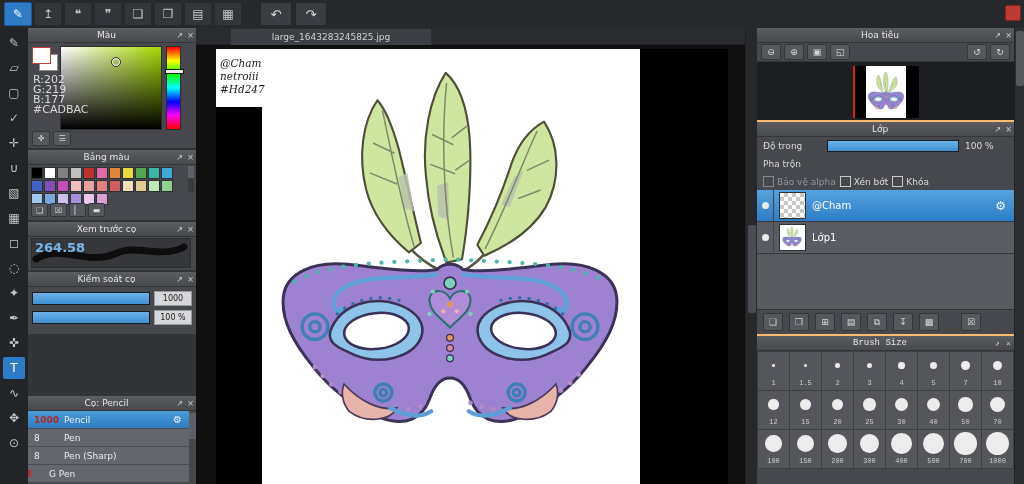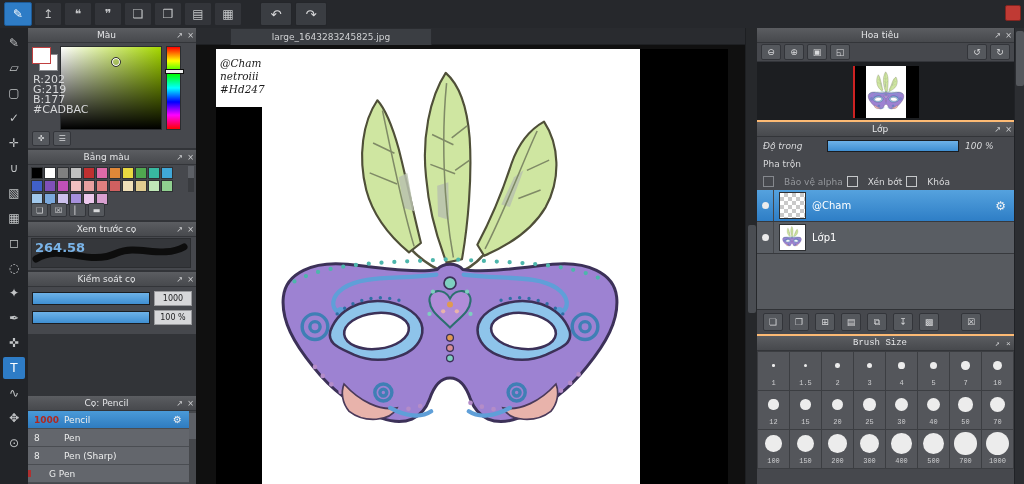--- a/index.html
+++ b/index.html
@@ -105,32 +105,32 @@
           font-size:9px;color:#d8d9db;display:flex;align-items:center;justify-content:center;cursor:pointer;}
   .navbtn.right{margin-left:auto;}
   .navbtn.right + .navbtn.right{margin-left:0;}
   #nav-thumb-area{height:59px;background:#1c1e21;display:flex;align-items:center;justify-content:center;}
   #nav-thumb{position:relative;width:66px;height:52px;background:#000;}
   #nav-thumb .white{position:absolute;left:13px;top:0;width:40px;height:52px;background:#fff;}
   #nav-redline{position:absolute;left:0;top:0;width:2px;height:52px;background:#cc2222;}
   
   #panel-layers{height:212px;display:flex;flex-direction:column;}
   .lrow{display:flex;align-items:center;padding:0 6px;}
-  #opacity-row{height:17px;font-style:italic;}
+  #opacity-row{height:17px;}
   #opacity-row .label{width:64px;font-size:9px;}
   #opacity-track{width:130px;height:10px;background:#222428;border:1px solid #1b1d20;cursor:pointer;}
   #opacity-fill{height:100%;width:100%;background:linear-gradient(#6db2e8,#3f8fd2);}
   #opacity-val{margin-left:6px;font-size:9px;}
   #blend-row{height:19px;}
   #blend-row .label{width:64px;font-size:9px;}
   #blend-select{flex:1;height:14px;background:#585b60;border:1px solid #2c2e32;color:#e6e7e9;font-size:9px;
                 display:flex;align-items:center;padding:0 4px;cursor:pointer;}
   #blend-caret{margin-left:auto;font-size:8px;color:#c8c9cb;}
   #check-row{height:17px;gap:4px;}
-  .chk{display:flex;align-items:center;gap:10px;font-size:9px;cursor:pointer;}
+  .chk{display:flex;align-items:center;gap:3px;font-size:9px;cursor:pointer;}
   .box{width:9px;height:9px;border:1px solid #c6c8ca;background:transparent;}
   .chk.dim{color:#94979c;}
   .chk.dim .box{border-color:#85888d;}
   #layer-list{background:#404247;}
   .layer-row{height:31px;display:flex;align-items:center;border-bottom:1px solid #37393d;cursor:pointer;background:#595d63;}
   .layer-row.sel{background:linear-gradient(#55a2de,#2e7ec6);}
   .eyecol{width:16px;height:100%;display:flex;align-items:center;justify-content:center;
           border-right:1px solid #44464a;cursor:pointer;}
   .eyedot{width:7px;height:7px;border-radius:50%;background:#ececec;}
   .lthumb{width:25px;height:25px;margin:0 6px 0 5px;background:#fff;border:1px solid #2e3033;overflow:hidden;}

